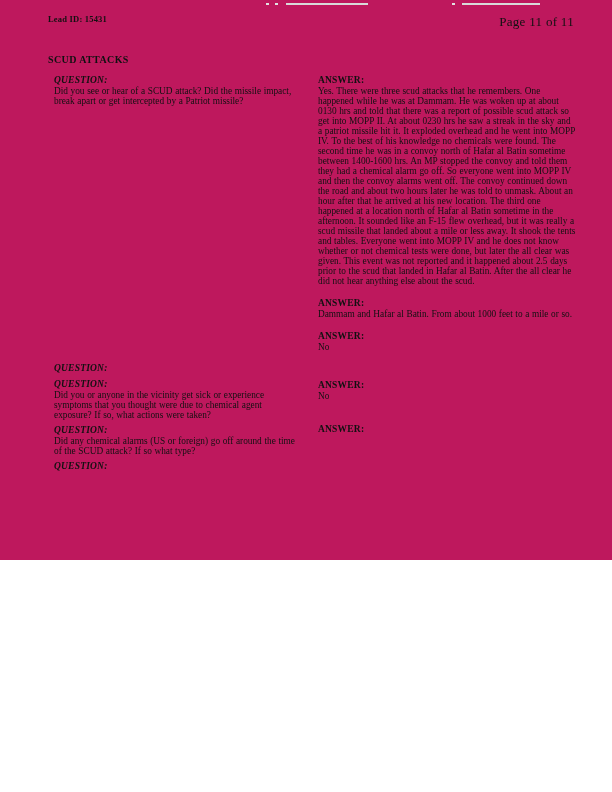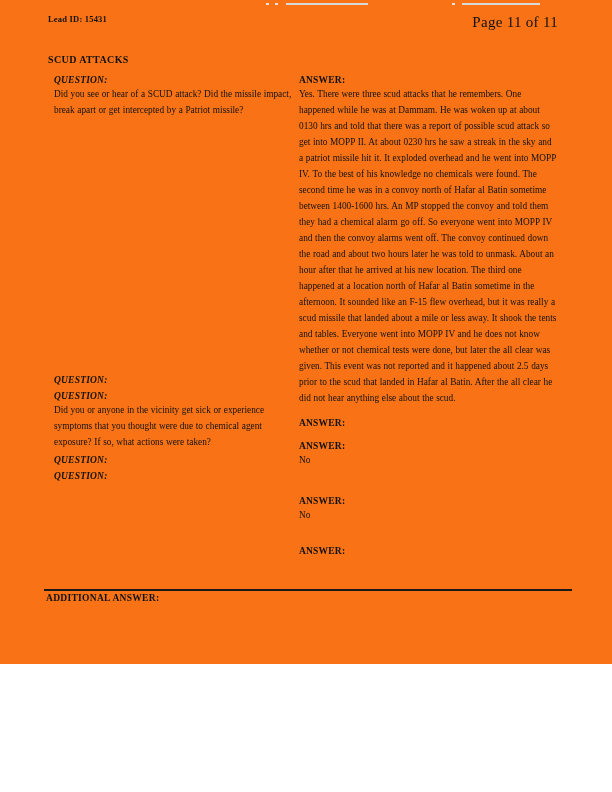--- a/index.html
+++ b/index.html
@@ -8,22 +8,22 @@
     padding: 0;
     background: #ffffff;
   }
   body {
     font-family: "Liberation Serif", "DejaVu Serif", serif;
     color: #111111;
   }
   .page {
     position: relative;
     width: 612px;
-    height: 664px;
-    background: #f97316;
+    height: 560px;
+    background: #be185d;
     overflow: hidden;
     box-sizing: border-box;
   }
 
   
   .scan-artifact {
     position: absolute;
     top: 3px;
     height: 2px;
     background: #d9d9d9;
@@ -53,23 +53,23 @@
     position: absolute;
     left: 0;
     top: 0;
     font-size: 8.5px;
     font-weight: bold;
     letter-spacing: 0.2px;
     white-space: nowrap;
   }
   .page-number {
     position: absolute;
-    right: 16px;
+    right: 0;
     top: 0;
-    font-size: 15px;
+    font-size: 13px;
     white-space: nowrap;
     letter-spacing: 0.3px;
   }
 
   
   .section-title {
     position: absolute;
     left: 48px;
     top: 54px;
     font-size: 10px;
@@ -80,37 +80,37 @@
 
   
   .col-left {
     position: absolute;
     left: 48px;
     top: 74px;
     width: 248px;
   }
   .col-right {
     position: absolute;
-    left: 299px;
+    left: 318px;
     top: 74px;
     width: 258px;
   }
 
   .qa-label {
     font-size: 9.5px;
     font-weight: bold;
     letter-spacing: 0.2px;
     line-height: 12px;
     margin: 0;
   }
   .q-label { padding-left: 6px; font-style: italic; }
 
   .qa-text {
     font-size: 9.3px;
-    line-height: 16px;
+    line-height: 10px;
     margin: 0;
     text-align: left;
     word-spacing: 0.3px;
   }
   .q-text { padding-left: 6px; }
 
   .q-block { margin-bottom: 0; }
   .gap-4  { height: 4px; }
 
   
@@ -171,20 +171,21 @@
 
     <div class="q-block">
       <p class="qa-label q-label">QUESTION:</p>
       <p class="qa-text q-text">Did you or anyone in the vicinity get sick or experience symptoms that you thought were due to chemical agent exposure?  If so, what actions were taken?</p>
     </div>
 
     <div class="gap-4"></div>
 
     <div class="q-block">
       <p class="qa-label q-label">QUESTION:</p>
+      <p class="qa-text q-text">Did any chemical alarms (US or foreign) go off around the time of the SCUD attack?  If so what type?</p>
     </div>
 
     <div class="gap-4"></div>
 
     <div class="q-block">
       <p class="qa-label q-label">QUESTION:</p>
     </div>
 
   </div>
 
@@ -192,20 +193,21 @@
 
     <div class="q-block">
       <p class="qa-label">ANSWER:</p>
       <p class="qa-text">Yes.  There were three scud attacks that he remembers.  One happened while he was at Dammam.  He was woken up at about 0130 hrs and told that there was a report of possible scud attack so get into MOPP II.  At about 0230 hrs he saw a streak in the sky and a patriot missile hit it.  It exploded overhead and he went into MOPP IV.  To the best of his knowledge no chemicals were found.  The second time he was in a convoy north of Hafar al Batin sometime between 1400-1600 hrs.  An MP stopped the convoy and told them they had a chemical alarm go off.  So everyone went into MOPP IV and then the convoy alarms went off.  The convoy continued down the road and about two hours later he was told to unmask.  About an hour after that he arrived at his new location.  The third one happened at a location north of Hafar al Batin sometime in the afternoon.  It sounded like an F-15 flew overhead, but it was really a scud missile that landed about a mile or less away.  It shook the tents and tables. Everyone went into MOPP IV and he does not know whether or not chemical tests were done, but later the all clear was given.  This event was not reported and it happened about 2.5 days prior to the scud that landed in Hafar al Batin.  After the all clear he did not hear anything else about the scud.</p>
     </div>
 
     <div class="a-gap-sm"></div>
 
     <div class="q-block">
       <p class="qa-label">ANSWER:</p>
+      <p class="qa-text">Dammam and Hafar al Batin.  From about 1000 feet to a mile or so.</p>
     </div>
 
     <div class="a-gap-sm"></div>
 
     <div class="q-block">
       <p class="qa-label">ANSWER:</p>
       <p class="qa-text">No</p>
     </div>
 
     <div class="a-gap-lg"></div>

